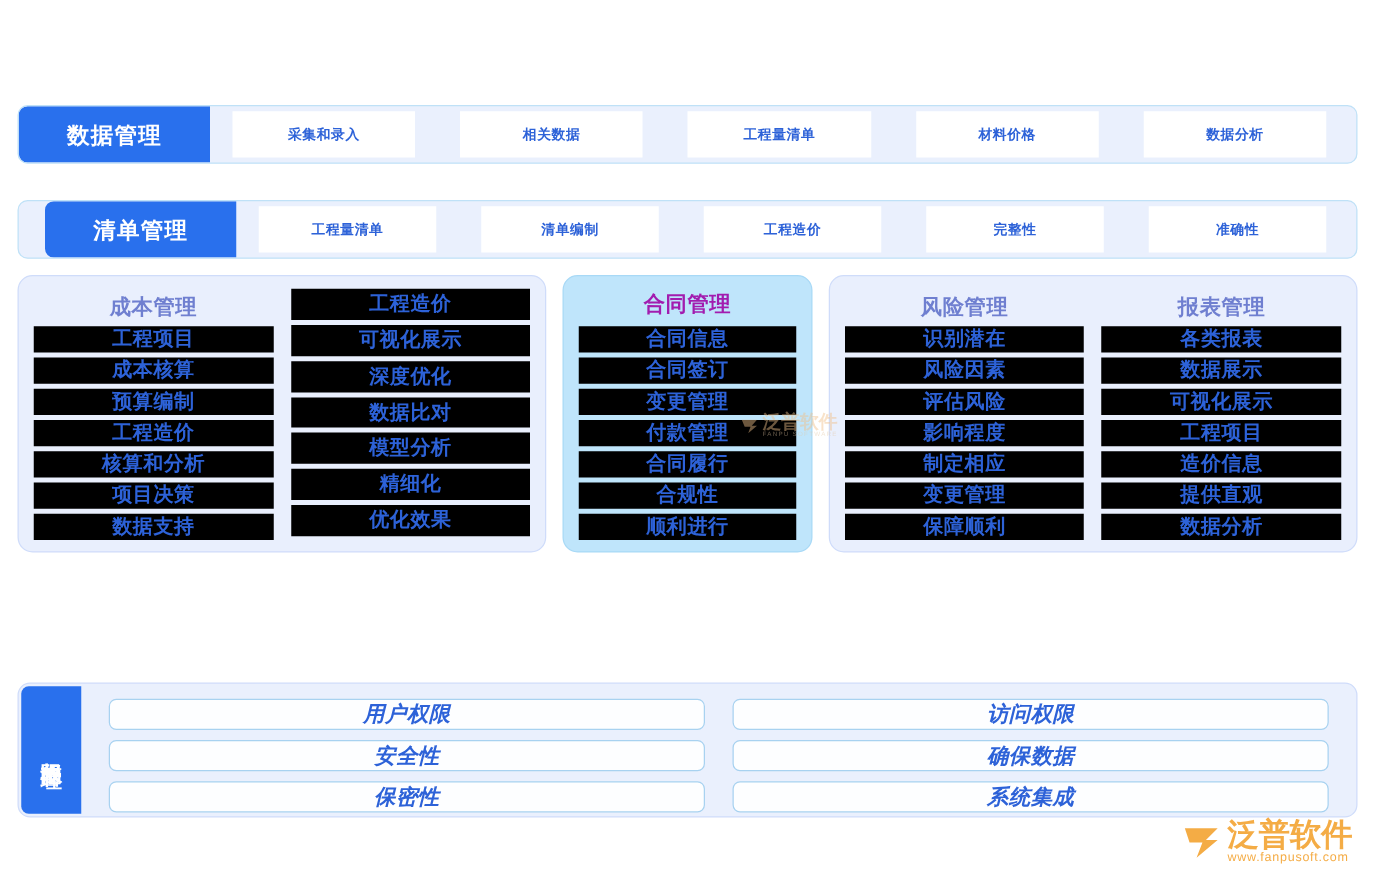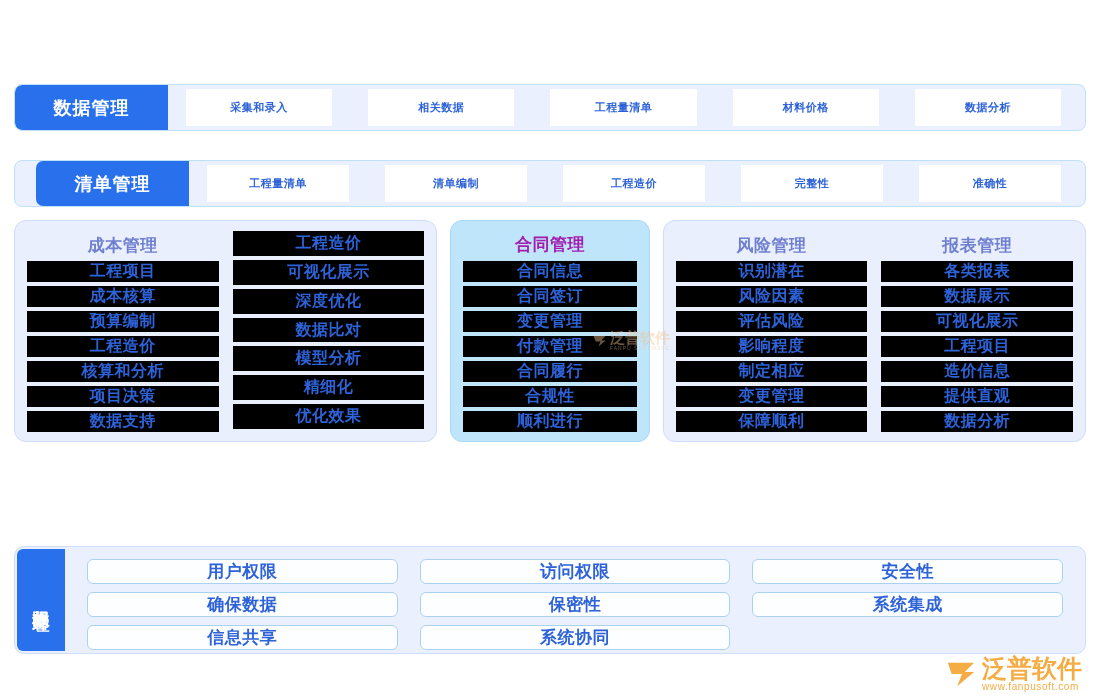--- a/index.html
+++ b/index.html
@@ -107,24 +107,25 @@
     font-size: 17px; font-weight: bold;
     writing-mode: vertical-rl;
     display: flex; align-items: center; justify-content: center;
     letter-spacing: 2px;
     margin: 2px 0 2px 2px;
     border-radius: 6px 0 0 6px;
   }
   .perm-grid {
     flex: 1;
     display: grid;
-    grid-template-columns: repeat(3, 1fr);
+    grid-template-columns: repeat(2, 1fr);
     grid-template-rows: repeat(2, 1fr);
     gap: 8px 22px;
     padding: 12px 22px 12px 22px;
+    font-style: italic;
   }
   .perm-cell {
     background: #fdfeff;
     border: 1px solid #a8d2f0;
     border-radius: 6px;
     color: #2d62d8;
     font-size: 17px; font-weight: bold;
     display: flex; align-items: center; justify-content: center;
     letter-spacing: 0.5px;
   }

